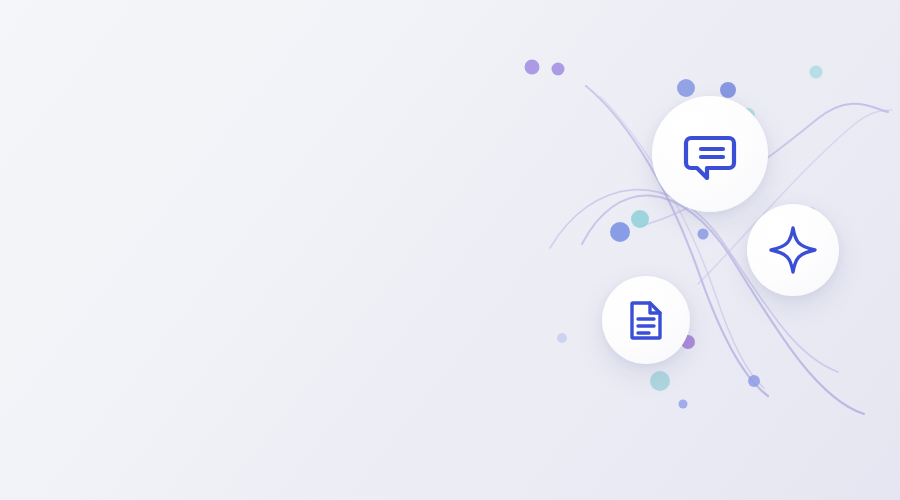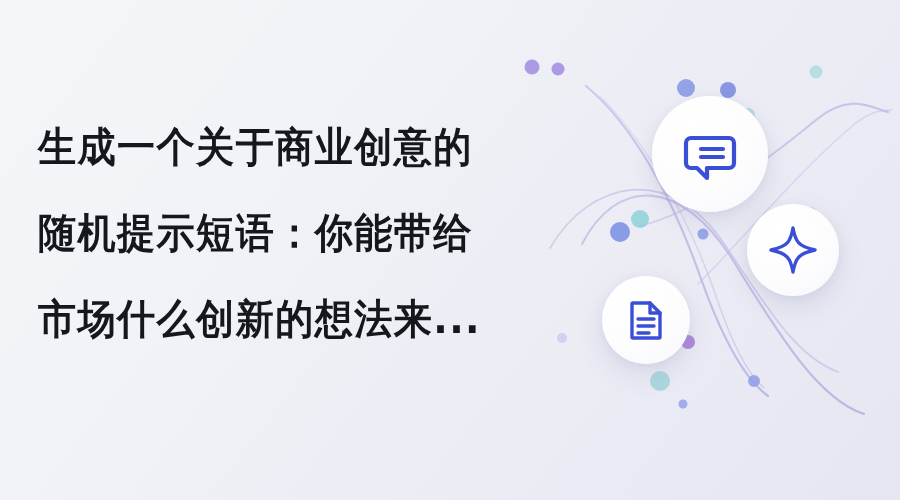--- a/index.html
+++ b/index.html
@@ -161,19 +161,14 @@
           <path d="M27 6 v10 h10"></path>
           <path d="M15 22 h16"></path>
           <path d="M15 29 h16"></path>
           <path d="M15 36 h11"></path>
         </svg>
       </span>
     </div>
 
   </div>
 
-  <div id="headline">
-    <div class="headline-line">生成一个关于商业创意的</div>
-    <div class="headline-line">随机提示短语：你能带给</div>
-    <div class="headline-line">市场什么创新的想法来...</div>
-  </div>
 
 </div>
 
 </body></html>

